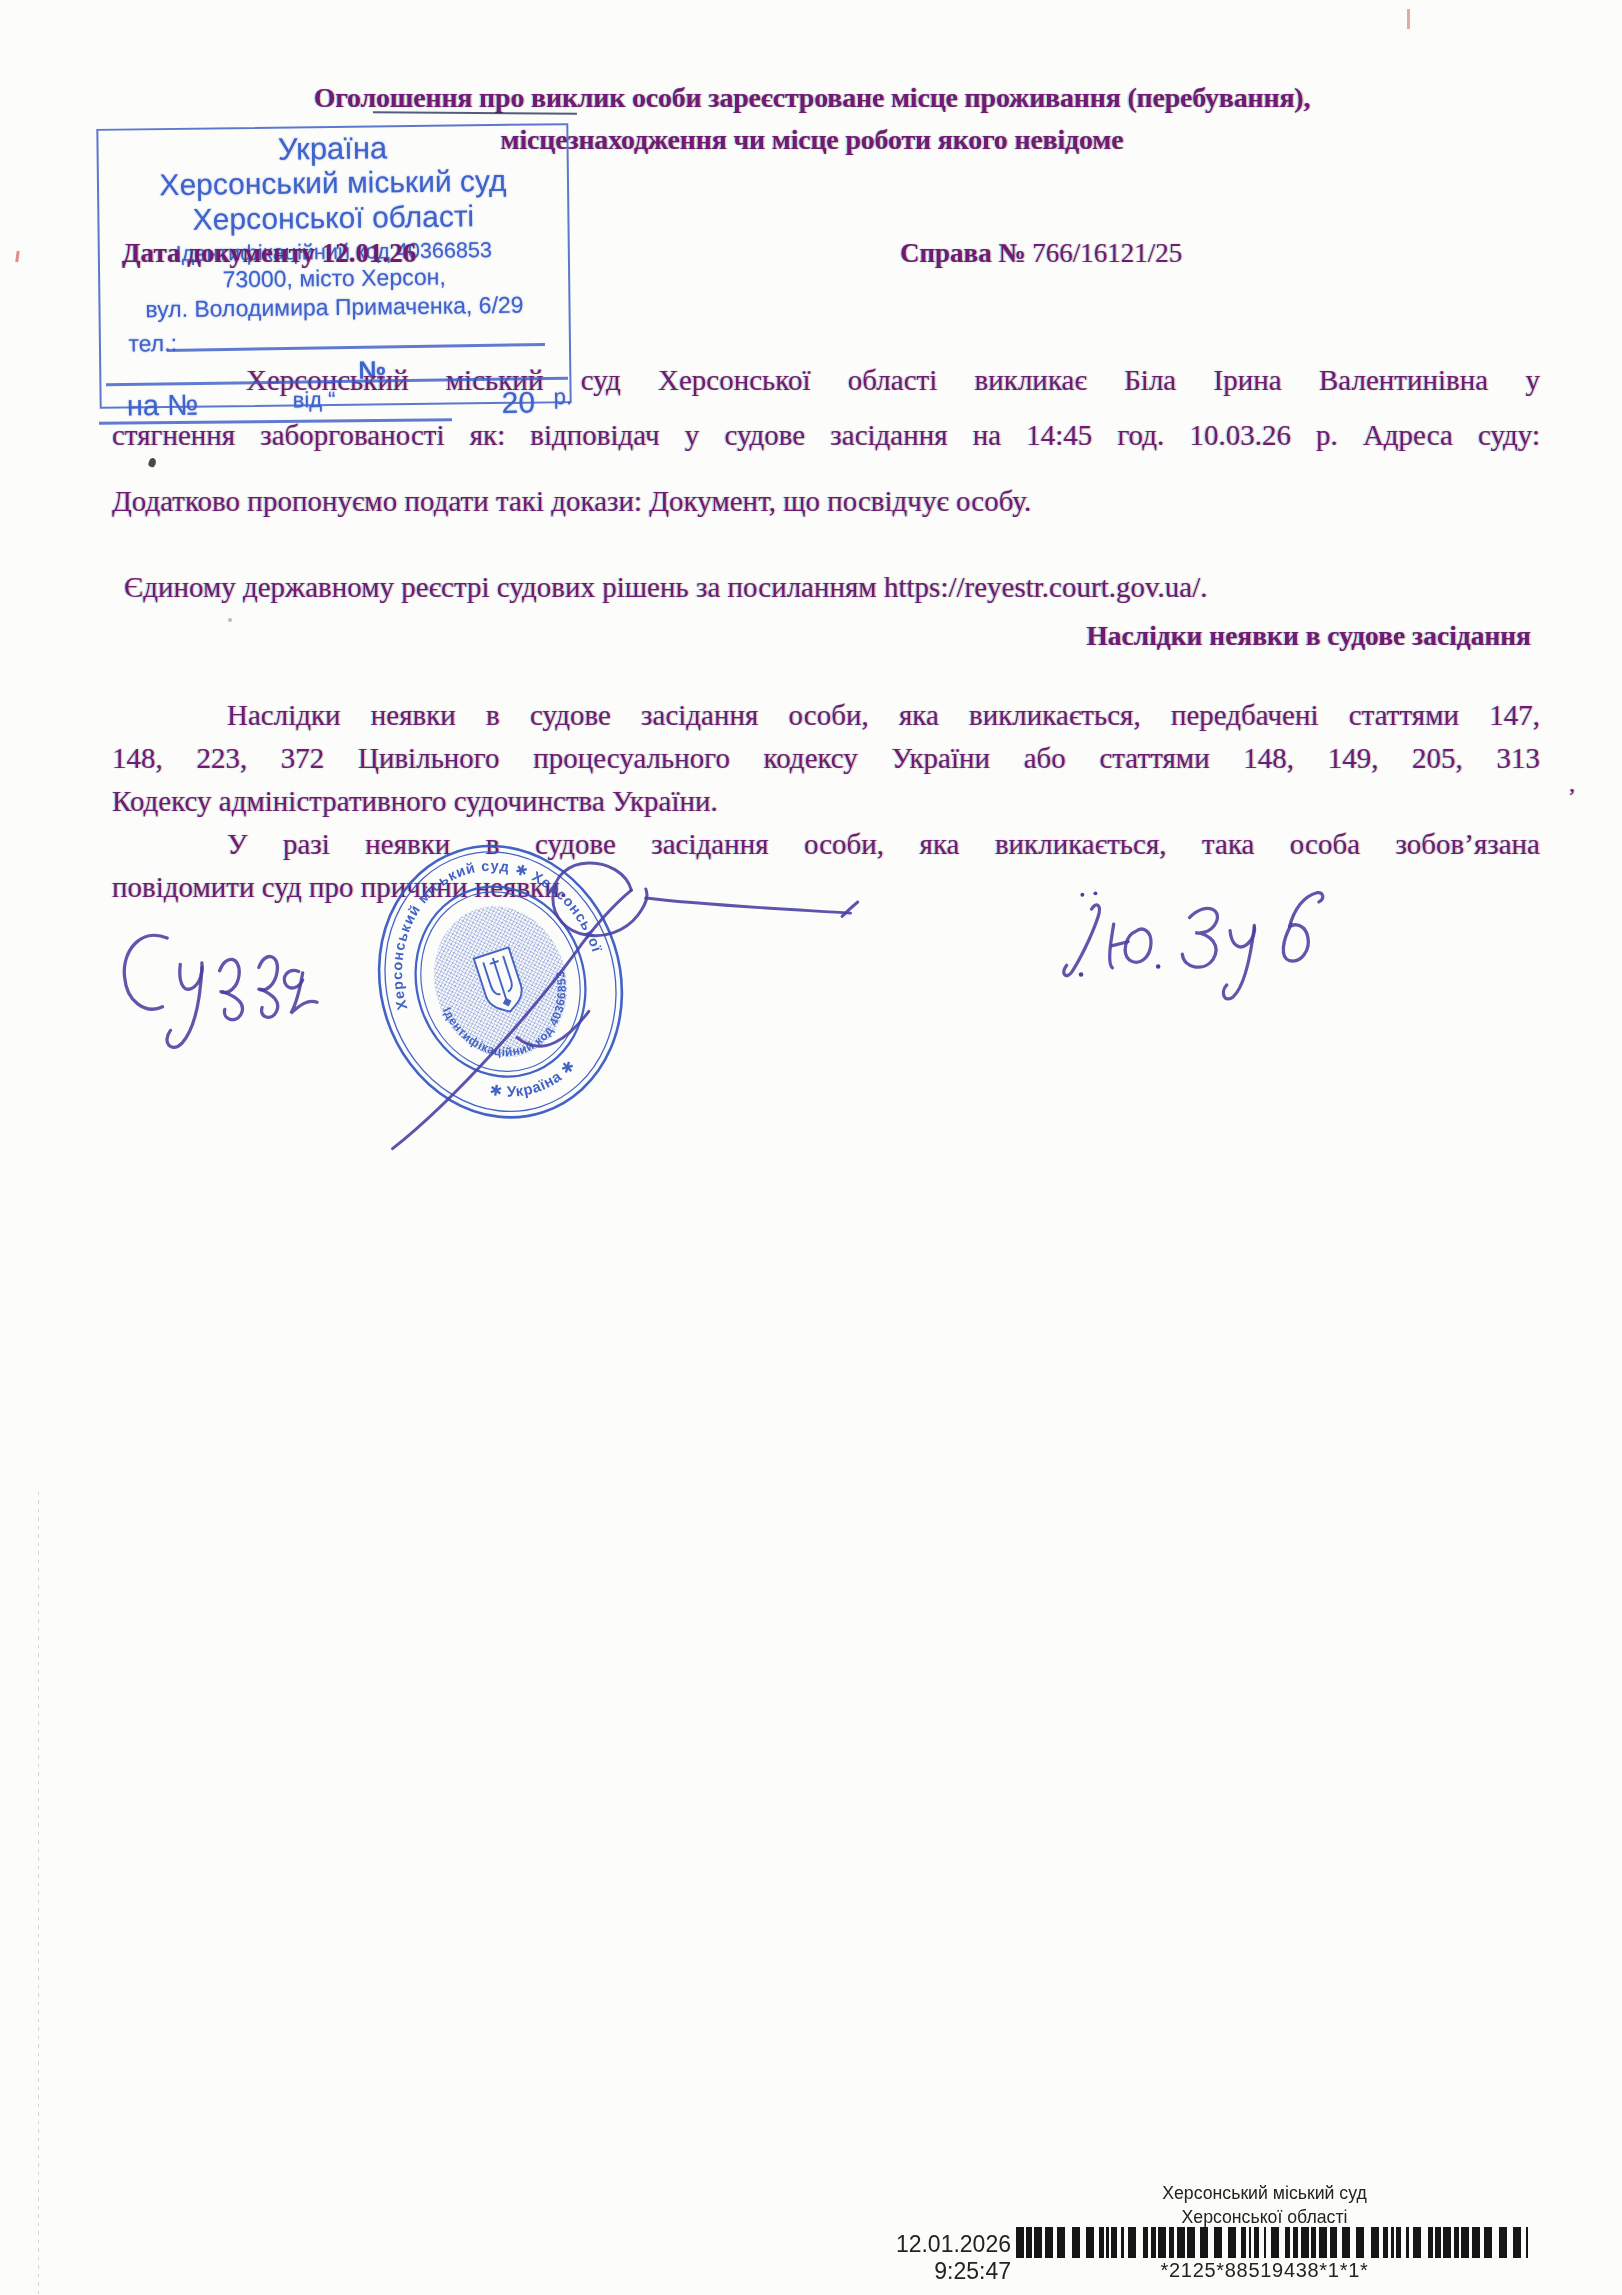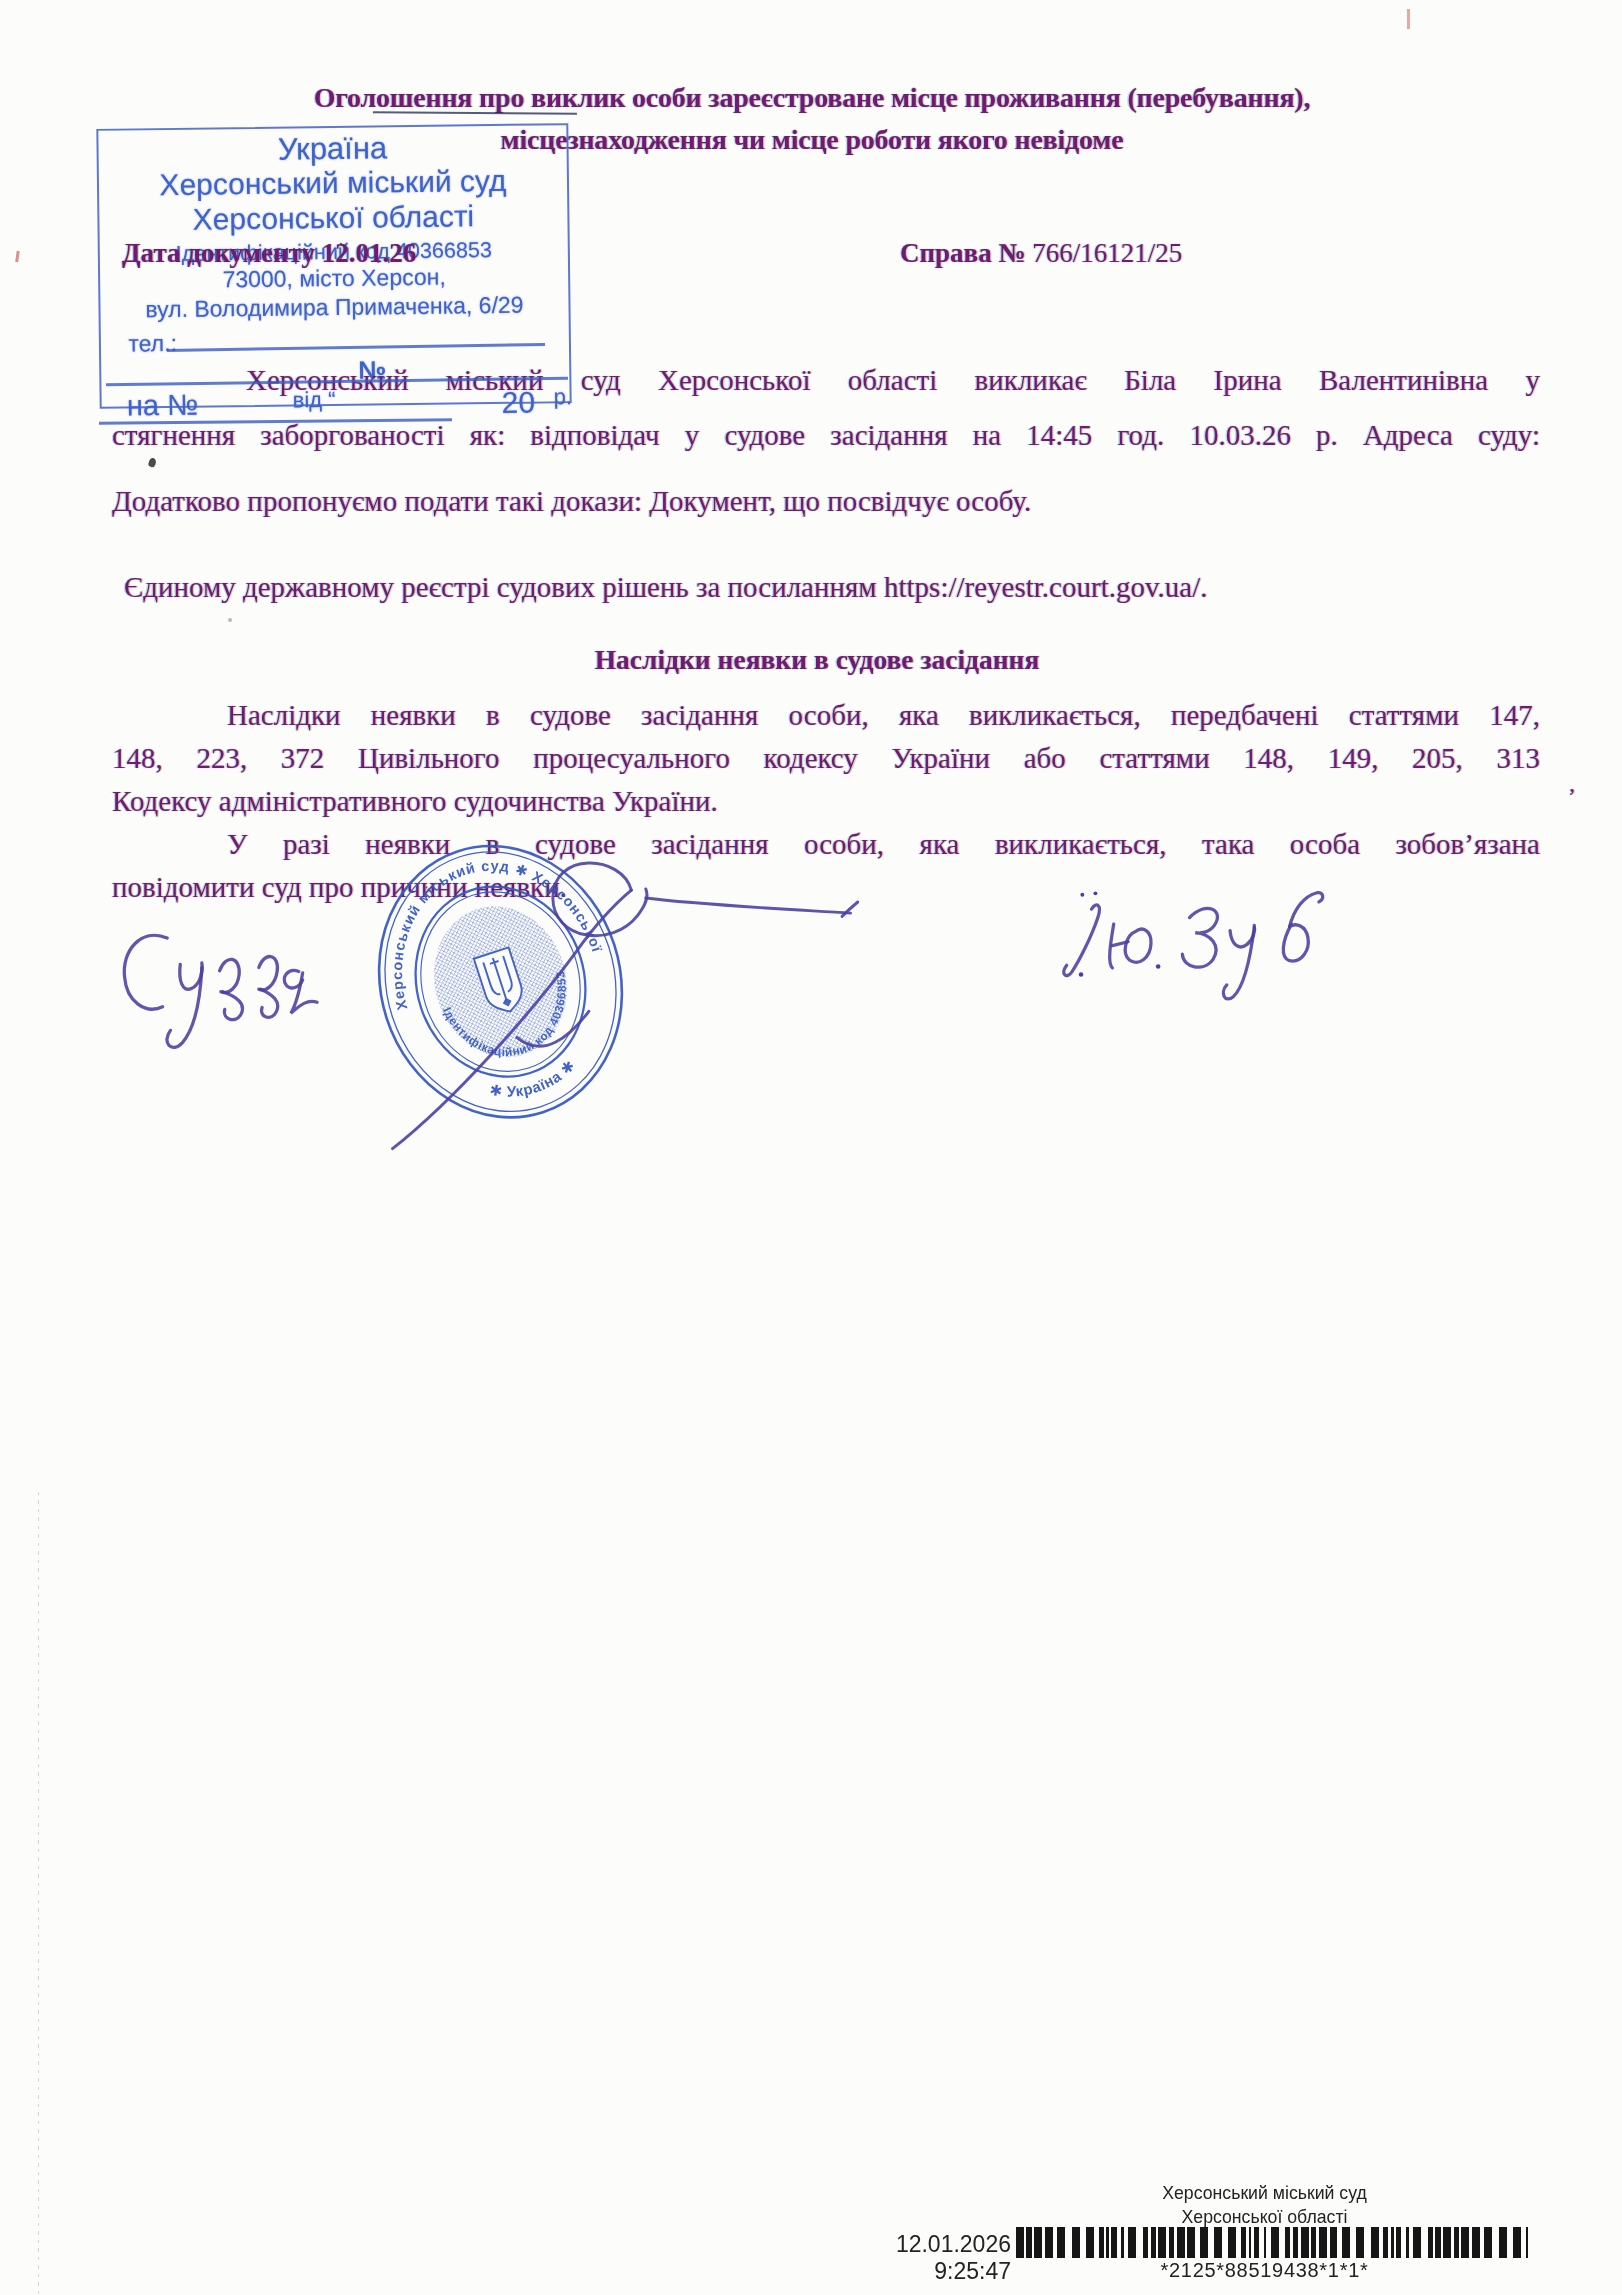--- a/index.html
+++ b/index.html
@@ -67,21 +67,21 @@
     <span class="ink" style="font-weight:bold;">Справа №</span>
     <span class="ink">766/16121/25</span>
   </div>
 
   <div class="abs body-line ink just z2" style="top:359px;text-indent:134px;">Херсонський міський суд Херсонської області викликає Біла Ірина Валентинівна у</div>
   <div class="abs body-line ink just z2" style="top:402px;margin-top:12px;">стягнення заборгованості як: відповідач у судове засідання на 14:45 год. 10.03.26 р. Адреса суду:</div>
 
   <div class="abs body-line ink" style="top:480px;">Додатково пропонуємо подати такі докази: Документ, що посвідчує особу.</div>
   <div class="abs body-line ink" style="top:566px;margin-left:12px;">Єдиному державному реєстрі судових рішень за посиланням https://reyestr.court.gov.ua/.</div>
 
-  <div class="abs heading ink" style="top:644px;">Наслідки неявки в судове засідання</div>
+  <div class="abs heading ink" style="top:620px;text-align:right;">Наслідки неявки в судове засідання</div>
 
   <div class="abs body-line ink just" style="top:694px;text-indent:115px;">Наслідки неявки в судове засідання особи, яка викликається, передбачені статтями 147,</div>
   <div class="abs body-line ink just" style="top:737px;">148, 223, 372 Цивільного процесуального кодексу України або статтями 148, 149, 205, 313</div>
   <div class="abs body-line ink" style="top:780px;">Кодексу адміністративного судочинства України.</div>
 
   <div class="abs body-line ink just" style="top:823px;text-indent:115px;">У разі неявки в судове засідання особи, яка викликається, така особа зобов’язана</div>
   <div class="abs body-line ink" style="top:866px;">повідомити суд про причини неявки.</div>
 
   <svg style="left:105px;top:915px;" width="216" height="164" viewBox="0 0 330 250">
     <path class="hand" d="M95,35 C55,18 25,55 30,95 C33,132 62,152 88,140"></path>

